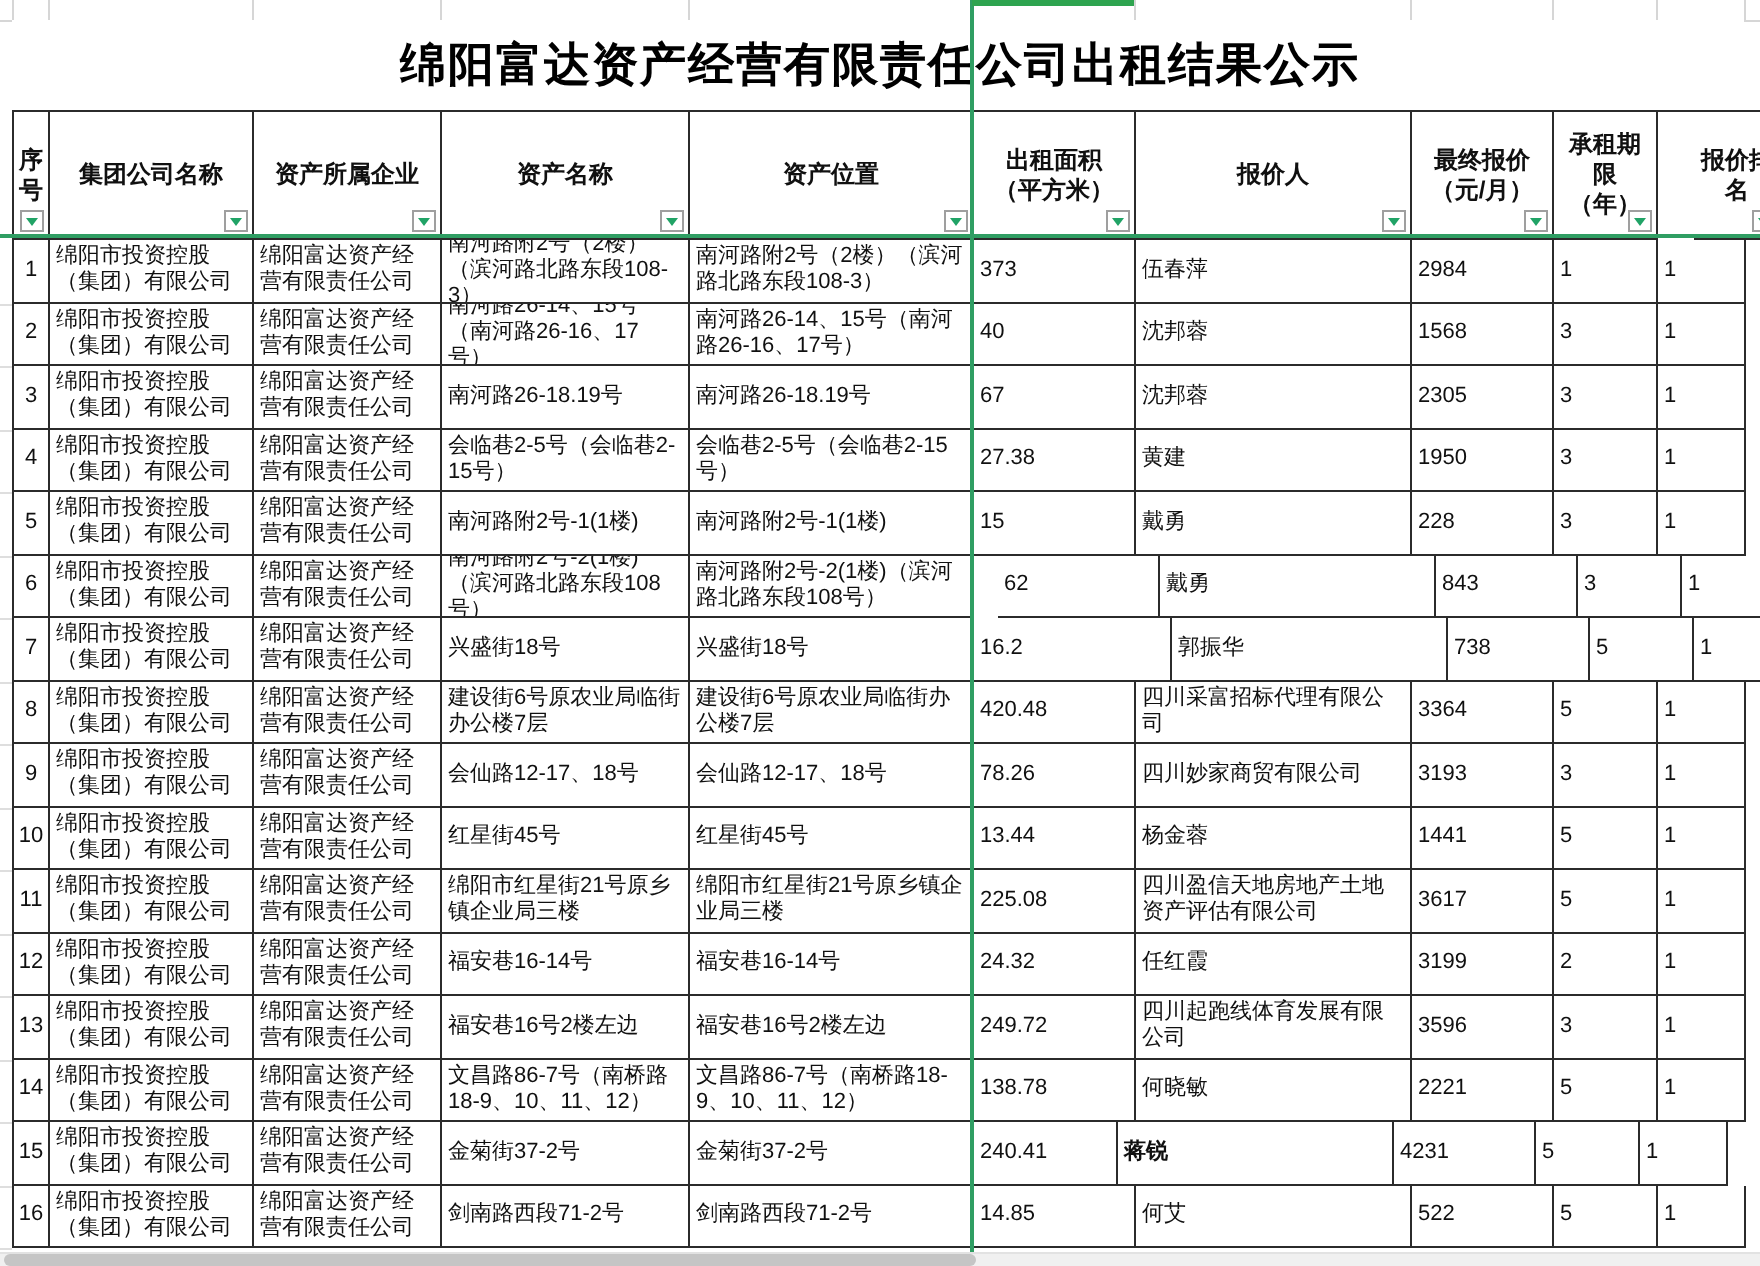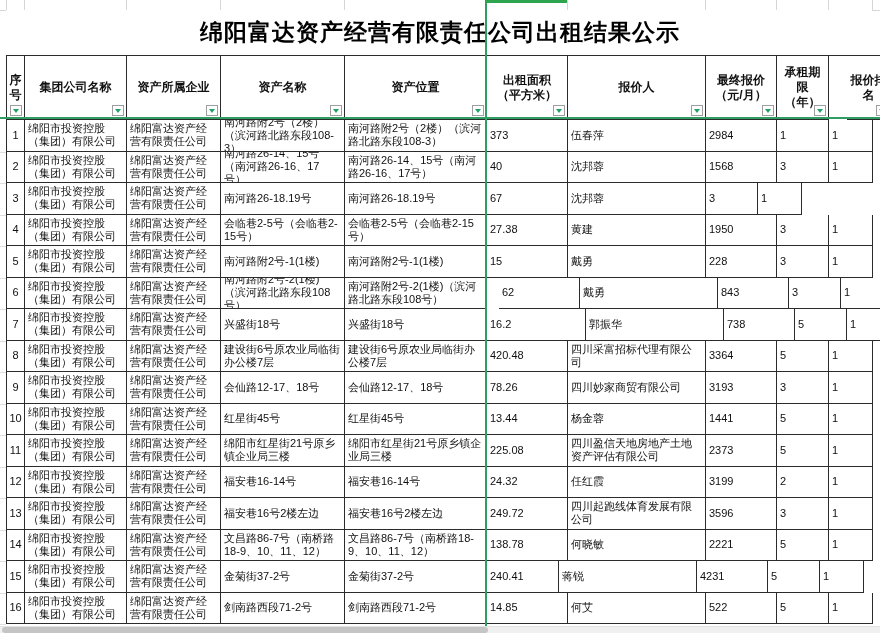--- a/index.html
+++ b/index.html
@@ -103,20 +103,21 @@
           <div class="cell" style="width: 44px;">1</div>
         </div>
         <div class="drow">
           <div class="cell ccenter" style="width: 18px;">3</div>
           <div class="cell" style="width: 102px;">绵阳市投资控股（集团）有限公司</div>
           <div class="cell" style="width: 94px;">绵阳富达资产经营有限责任公司</div>
           <div class="cell" style="width: 124px;">南河路26-18.19号</div>
           <div class="cell" style="width: 142px;">南河路26-18.19号</div>
           <div class="cell" style="width: 81px;">67</div>
           <div class="cell" style="width: 138px;">沈邦蓉</div>
+          <div class="cell" style="width: 71px;">2305</div>
           <div class="cell" style="width: 52px;">3</div>
           <div class="cell" style="width: 44px;">1</div>
         </div>
         <div class="drow">
           <div class="cell ccenter" style="width: 18px;">4</div>
           <div class="cell" style="width: 102px;">绵阳市投资控股（集团）有限公司</div>
           <div class="cell" style="width: 94px;">绵阳富达资产经营有限责任公司</div>
           <div class="cell" style="width: 124px;">会临巷2-5号（会临巷2-15号）</div>
           <div class="cell" style="width: 142px;">会临巷2-5号（会临巷2-15号）</div>
           <div class="cell" style="width: 81px;">27.38</div>
@@ -198,21 +199,21 @@
           <div class="cell" style="width: 44px;">1</div>
         </div>
         <div class="drow">
           <div class="cell ccenter" style="width: 18px;">11</div>
           <div class="cell" style="width: 102px;">绵阳市投资控股（集团）有限公司</div>
           <div class="cell" style="width: 94px;">绵阳富达资产经营有限责任公司</div>
           <div class="cell" style="width: 124px;">绵阳市红星街21号原乡镇企业局三楼</div>
           <div class="cell" style="width: 142px;">绵阳市红星街21号原乡镇企业局三楼</div>
           <div class="cell" style="width: 81px;">225.08</div>
           <div class="cell" style="width: 138px;">四川盈信天地房地产土地资产评估有限公司</div>
-          <div class="cell" style="width: 71px;">2373</div>
+          <div class="cell" style="width: 71px;">3617</div>
           <div class="cell" style="width: 52px;">5</div>
           <div class="cell" style="width: 44px;">1</div>
         </div>
         <div class="drow">
           <div class="cell ccenter" style="width: 18px;">12</div>
           <div class="cell" style="width: 102px;">绵阳市投资控股（集团）有限公司</div>
           <div class="cell" style="width: 94px;">绵阳富达资产经营有限责任公司</div>
           <div class="cell" style="width: 124px;">福安巷16-14号</div>
           <div class="cell" style="width: 142px;">福安巷16-14号</div>
           <div class="cell" style="width: 81px;">24.32</div>
@@ -245,21 +246,21 @@
           <div class="cell" style="width: 52px;">5</div>
           <div class="cell" style="width: 44px;">1</div>
         </div>
         <div class="drow">
           <div class="cell ccenter" style="width: 18px;">15</div>
           <div class="cell" style="width: 102px;">绵阳市投资控股（集团）有限公司</div>
           <div class="cell" style="width: 94px;">绵阳富达资产经营有限责任公司</div>
           <div class="cell" style="width: 124px;">金菊街37-2号</div>
           <div class="cell" style="width: 142px;">金菊街37-2号</div>
           <div class="cell" style="width: 72px;">240.41</div>
-          <div class="cell" style="width: 138px;">蒋锐</div>
+          <div class="cell" style="width: 138px; font-weight: bold;">蒋锐</div>
           <div class="cell" style="width: 71px;">4231</div>
           <div class="cell" style="width: 52px;">5</div>
           <div class="cell" style="width: 44px;">1</div>
         </div>
         <div class="drow">
           <div class="cell ccenter" style="width: 18px;">16</div>
           <div class="cell" style="width: 102px;">绵阳市投资控股（集团）有限公司</div>
           <div class="cell" style="width: 94px;">绵阳富达资产经营有限责任公司</div>
           <div class="cell" style="width: 124px;">剑南路西段71-2号</div>
           <div class="cell" style="width: 142px;">剑南路西段71-2号</div>

